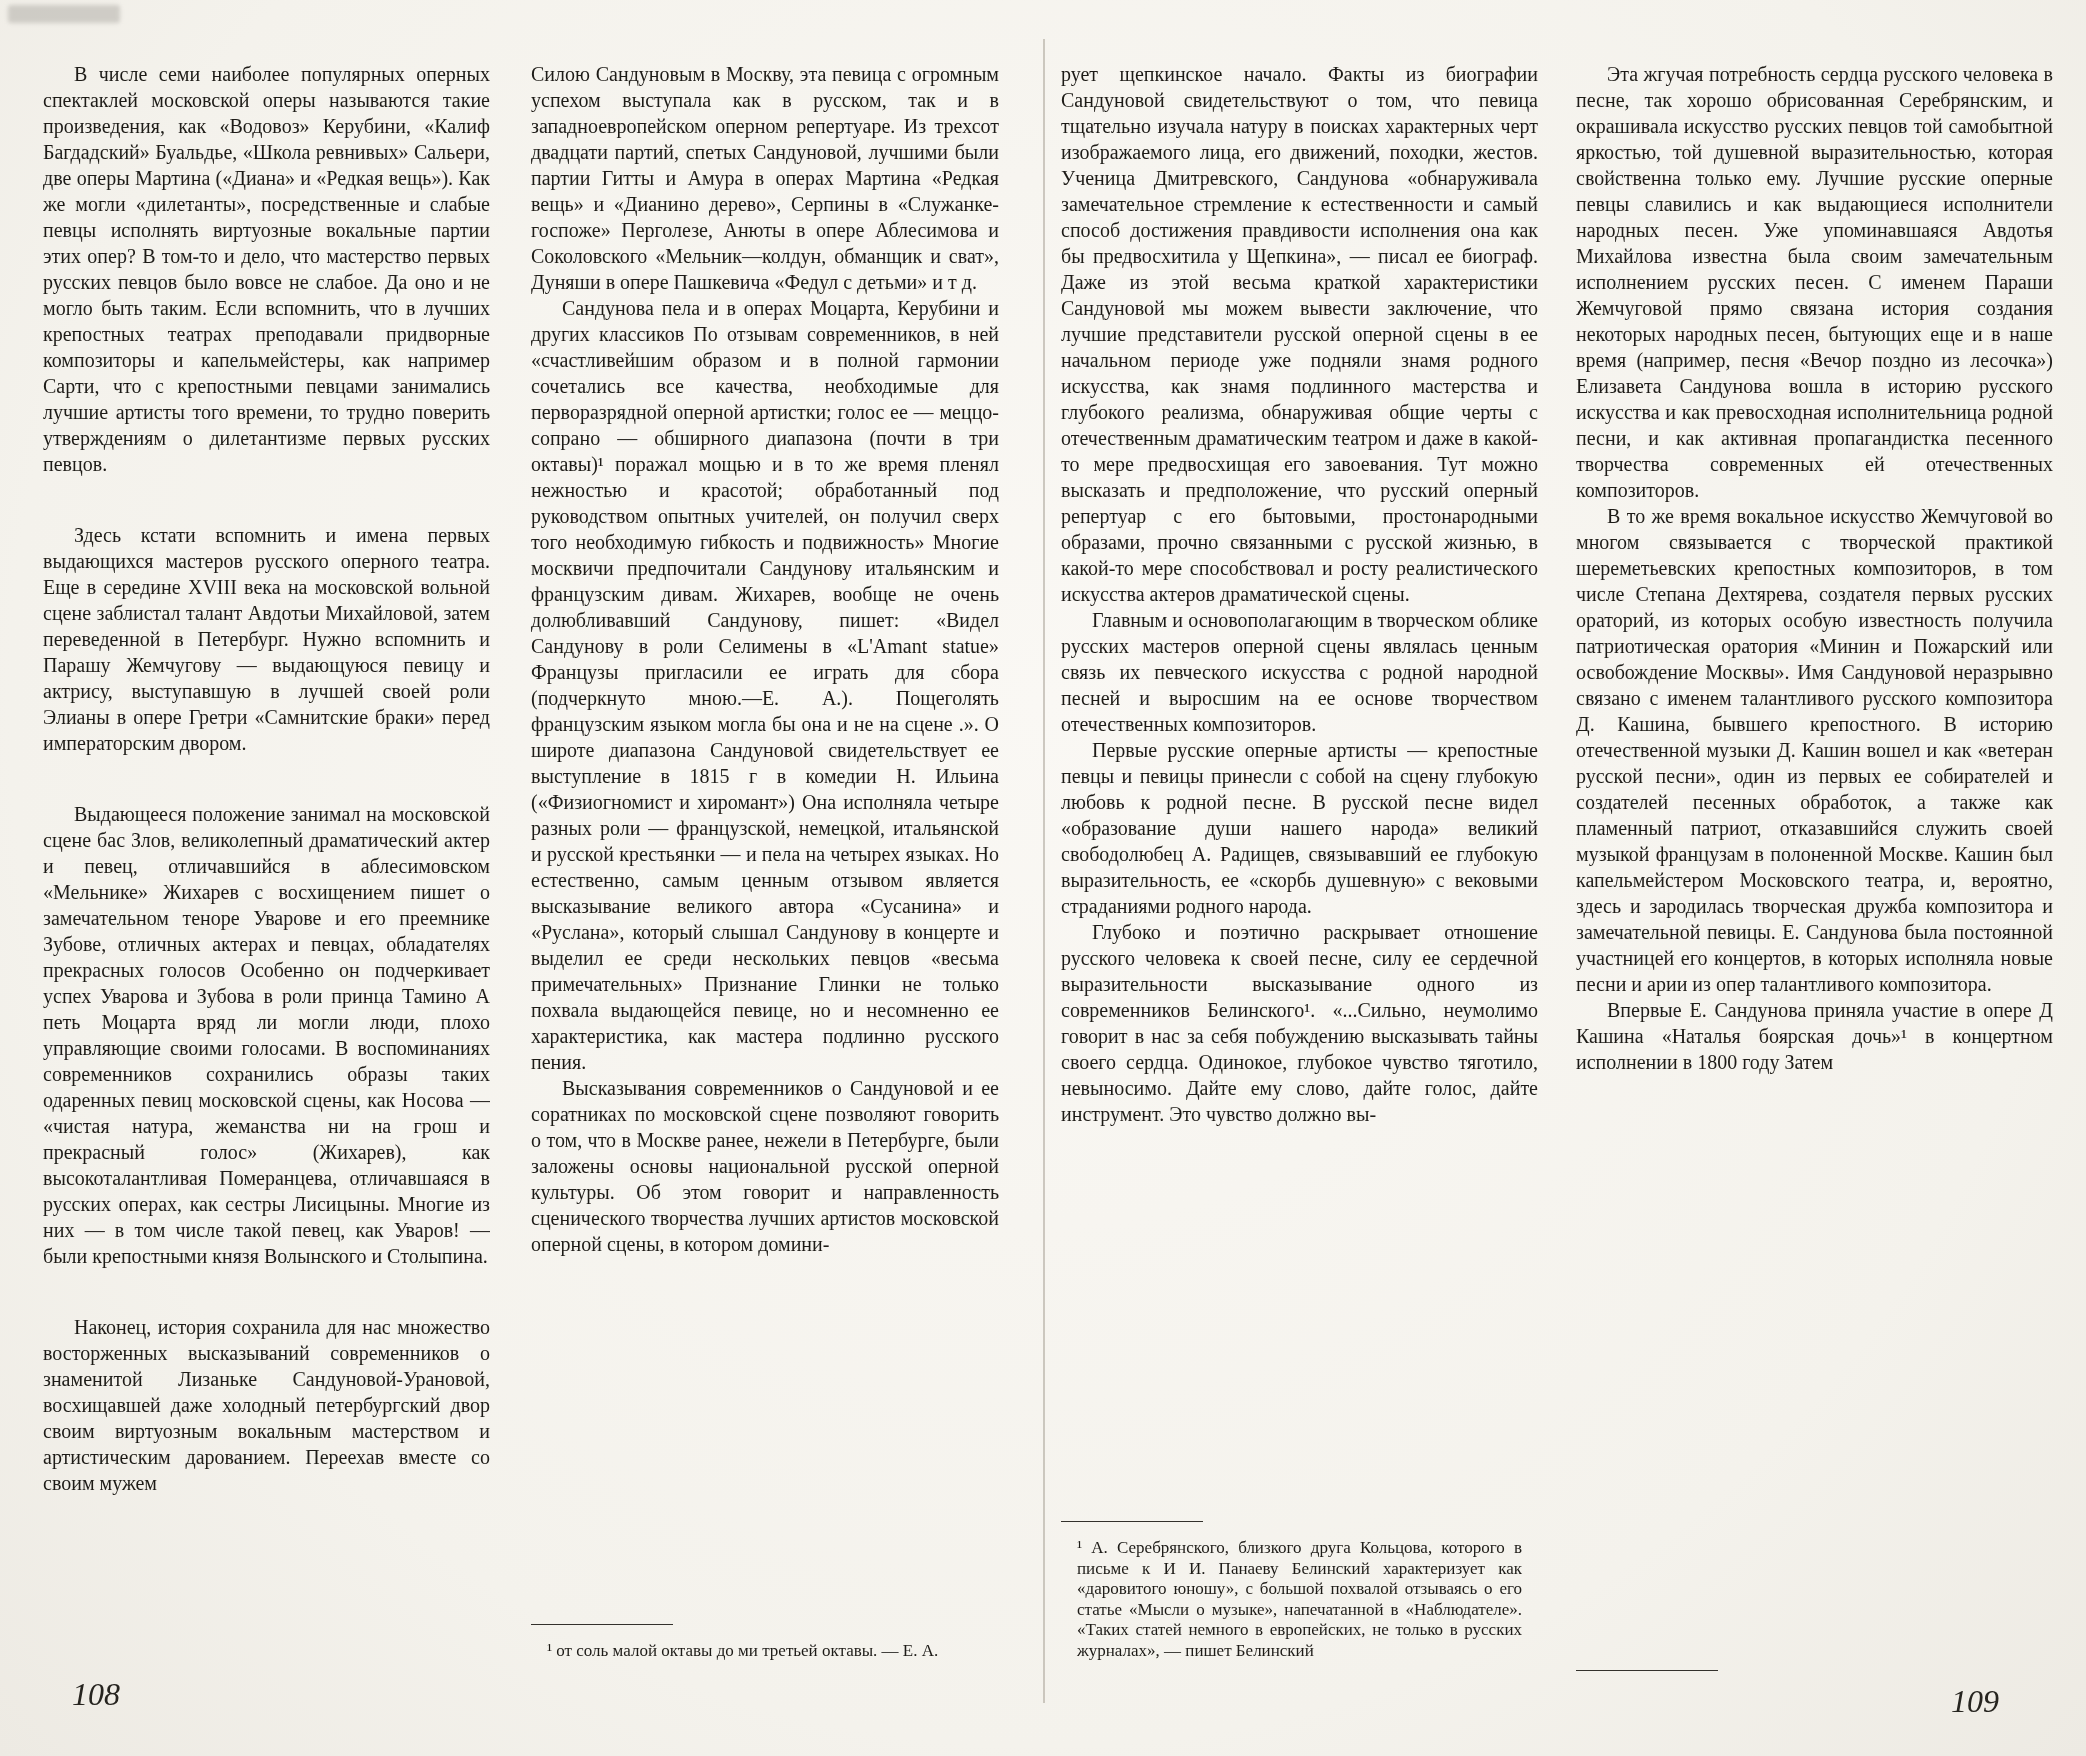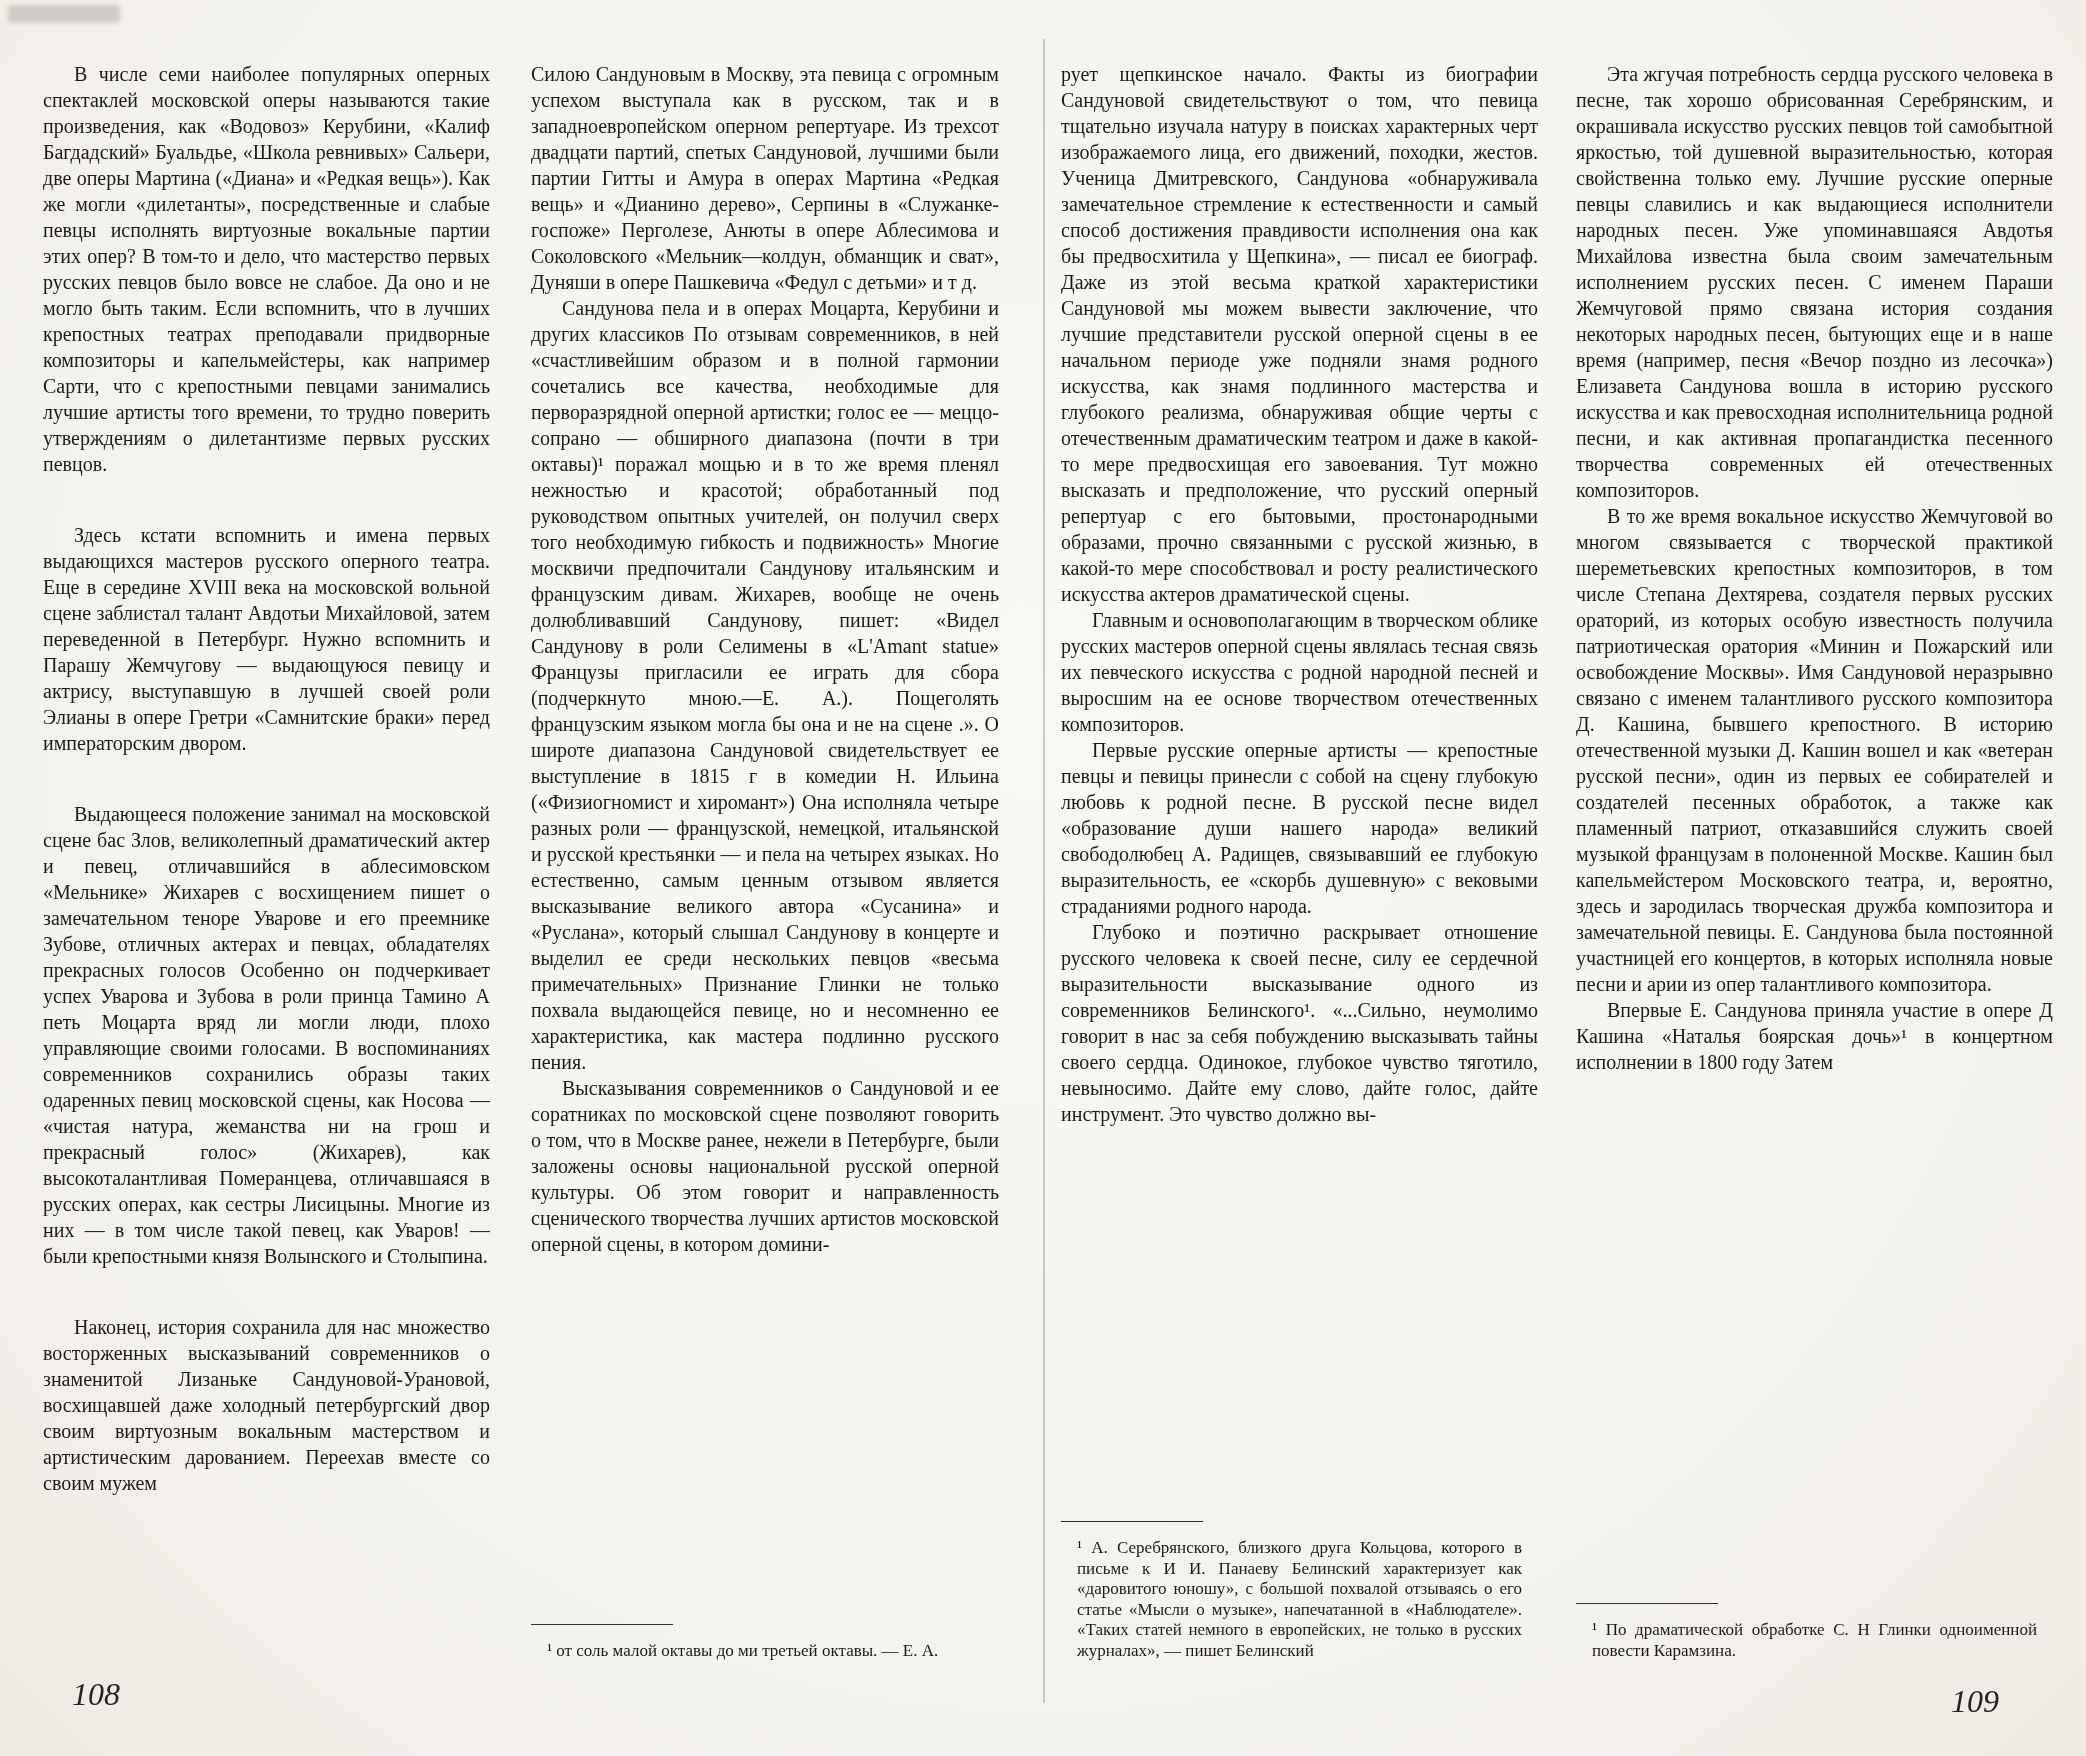--- a/index.html
+++ b/index.html
@@ -97,39 +97,38 @@
       </div>
     <div class="fnblock">
       <div class="fnrule"></div>
       <p class="footnote">¹ от соль малой октавы до ми третьей октавы. — Е. А.</p>
     </div>
   </div>
 
   <div class="col col-3">
     <div>
         <p class="para noindent">рует щепкинское начало. Факты из биографии Сандуновой свидетельствуют о том, что певица тщательно изучала натуру в поисках характерных черт изображаемого лица, его движений, походки, жестов. Ученица Дмитревского, Сандунова «обнаруживала замечательное стремление к естественности и самый способ достижения правдивости исполнения она как бы предвосхитила у Щепкина», — писал ее биограф. Даже из этой весьма краткой характеристики Сандуновой мы можем вывести заключение, что лучшие представители русской оперной сцены в ее начальном периоде уже подняли знамя родного искусства, как знамя подлинного мастерства и глубокого реализма, обнаруживая общие черты с отечественным драматическим театром и даже в какой-то мере предвосхищая его завоевания. Тут можно высказать и предположение, что русский оперный репертуар с его бытовыми, простонародными образами, прочно связанными с русской жизнью, в какой-то мере способствовал и росту реалистического искусства актеров драматической сцены.</p>
-        <p class="para indent">Главным и основополагающим в творческом облике русских мастеров оперной сцены являлась тесная связь их певческого искусства с родной народной песней и выросшим на ее основе творчеством отечественных композиторов.</p>
+        <p class="para indent">Главным и основополагающим в творческом облике русских мастеров оперной сцены являлась ценным связь их певческого искусства с родной народной песней и выросшим на ее основе творчеством отечественных композиторов.</p>
         <p class="para indent">Первые русские оперные артисты — крепостные певцы и певицы принесли с собой на сцену глубокую любовь к родной песне. В русской песне видел «образование души нашего народа» великий свободолюбец А. Радищев, связывавший ее глубокую выразительность, ее «скорбь душевную» с вековыми страданиями родного народа.</p>
         <p class="para indent">Глубоко и поэтично раскрывает отношение русского человека к своей песне, силу ее сердечной выразительности высказывание одного из современников Белинского¹. «...Сильно, неумолимо говорит в нас за себя побуждению высказывать тайны своего сердца. Одинокое, глубокое чувство тяготило, невыносимо. Дайте ему слово, дайте голос, дайте инструмент. Это чувство должно вы-</p>
       </div>
     <div class="fnblock">
       <div class="fnrule"></div>
       <p class="footnote">¹ А. Серебрянского, близкого друга Кольцова, которого в письме к И И. Панаеву Белинский характеризует как «даровитого юношу», с большой похвалой отзываясь о его статье «Мысли о музыке», напечатанной в «Наблюдателе». «Таких статей немного в европейских, не только в русских журналах», — пишет Белинский</p>
     </div>
   </div>
 
   <div class="col col-4">
     <div>
         <p class="para indent">Эта жгучая потребность сердца русского человека в песне, так хорошо обрисованная Серебрянским, и окрашивала искусство русских певцов той самобытной яркостью, той душевной выразительностью, которая свойственна только ему. Лучшие русские оперные певцы славились и как выдающиеся исполнители народных песен. Уже упоминавшаяся Авдотья Михайлова известна была своим замечательным исполнением русских песен. С именем Параши Жемчуговой прямо связана история создания некоторых народных песен, бытующих еще и в наше время (например, песня «Вечор поздно из лесочка») Елизавета Сандунова вошла в историю русского искусства и как превосходная исполнительница родной песни, и как активная пропагандистка песенного творчества современных ей отечественных композиторов.</p>
         <p class="para indent">В то же время вокальное искусство Жемчуговой во многом связывается с творческой практикой шереметьевских крепостных композиторов, в том числе Степана Дехтярева, создателя первых русских ораторий, из которых особую известность получила патриотическая оратория «Минин и Пожарский или освобождение Москвы». Имя Сандуновой неразрывно связано с именем талантливого русского композитора Д. Кашина, бывшего крепостного. В историю отечественной музыки Д. Кашин вошел и как «ветеран русской песни», один из первых ее собирателей и создателей песенных обработок, а также как пламенный патриот, отказавшийся служить своей музыкой французам в полоненной Москве. Кашин был капельмейстером Московского театра, и, вероятно, здесь и зародилась творческая дружба композитора и замечательной певицы. Е. Сандунова была постоянной участницей его концертов, в которых исполняла новые песни и арии из опер талантливого композитора.</p>
         <p class="para indent">Впервые Е. Сандунова приняла участие в опере Д Кашина «Наталья боярская дочь»¹ в концертном исполнении в 1800 году Затем</p>
       </div>
     <div class="fnblock">
       <div class="fnrule"></div>
-      <p class="footnote">¹ По драматической обработке С. Н Глинки одноименной повести Карамзина.</p>
     </div>
   </div>
 
   <div class="page-number page-number-left">108</div>
 
   <div class="page-number page-number-right">109</div>
 
 </div>
 
 

